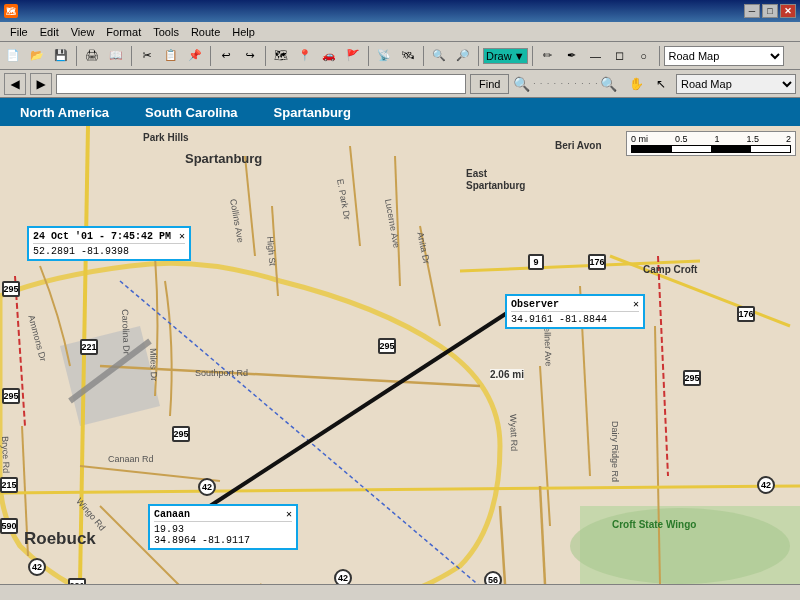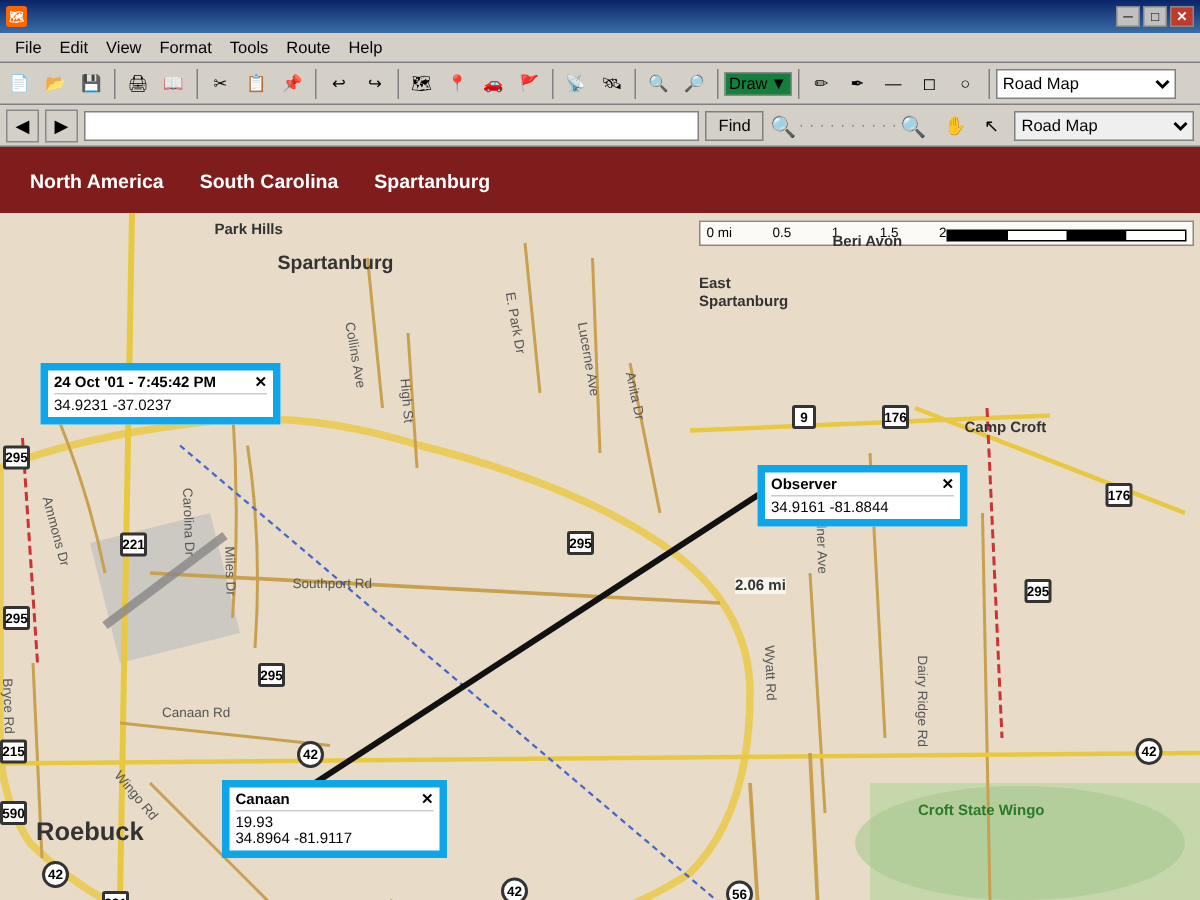--- a/index.html
+++ b/index.html
@@ -49,21 +49,21 @@
       border-bottom: 1px solid #808080;
       gap: 2px;
     }
     .tb-btn {
       width: 22px; height: 22px; background: #d4d0c8;
       border: 1px solid transparent; display: flex; align-items: center; justify-content: center;
       cursor: pointer; font-size: 11px;
     }
     .tb-sep { width: 1px; height: 20px; background: #808080; margin: 0 2px; }
     .tb-draw {
-      background: #15803d; border: 1px solid #888; padding: 1px 2px; font-size: 11px; cursor: pointer;
+      background: #14b8a6; border: 1px solid #888; padding: 1px 2px; font-size: 11px; cursor: pointer;
       display: flex; align-items: center; gap: 2px;
     }
     #map-view-select {
       width: 120px; height: 20px; font-size: 11px; border: 1px solid #808080; background: white;
     }
 
     
     #navbar {
       height: 28px;
       background: #d4d0c8;
@@ -81,43 +81,43 @@
       flex: 1; height: 20px; border: 1px solid #808080; background: white; padding: 0 4px; font-size: 11px;
     }
     #find-btn {
       height: 20px; padding: 0 8px; background: #d4d0c8; border: 1px solid #808080; cursor: pointer; font-size: 11px;
     }
     #zoom-icons { display: flex; align-items: center; gap: 2px; font-size: 14px; cursor: pointer; }
     .zoom-dots { font-size: 8px; color: #666; letter-spacing: 1px; }
 
     
     #breadcrumb {
-      height: 44px;
-      background: #7f1d1d;
+      height: 28px;
+      background: #0369a1;
       display: flex;
       align-items: center;
       padding: 0 8px;
-      gap: 0;
+      gap: 12px;
       color: white;
       font-size: 13px;
       font-weight: bold;
     }
     .bc-item { padding: 4px 12px; cursor: pointer; white-space: nowrap; }
 
     
     #scalebar {
       position: absolute;
       top: 113px;
       right: 4px;
       background: rgba(255,255,255,0.8);
       border: 1px solid #888;
       padding: 2px 4px;
       font-size: 9px;
       display: flex;
-      flex-direction: row;
+      flex-direction: column;
       align-items: flex-end;
     }
     #scale-line {
       width: 160px; height: 6px; background: white; border: 1px solid black;
       display: flex;
     }
     #scale-labels { display: flex; justify-content: space-between; width: 160px; font-size: 9px; }
 
     
     #map-area {
@@ -133,24 +133,24 @@
       position: absolute;
       top: 0; left: 0;
       width: 800px;
       height: 458px;
     }
 
     
     .info-box {
       position: absolute;
       background: white;
-      border: 5px solid #0ea5e9;
+      border: 2px solid #0ea5e9;
       padding: 2px 4px;
       font-size: 10px;
-      font-family: Liberation Sans, sans-serif;
+      font-family: Liberation Mono, monospace;
       z-index: 10;
       white-space: nowrap;
     }
     .info-box-title {
       display: flex; justify-content: space-between; align-items: center;
       font-weight: bold; border-bottom: 1px solid #ccc; margin-bottom: 2px; padding-bottom: 1px;
     }
     .info-box-close {
       cursor: pointer; font-size: 10px; color: black; margin-left: 8px;
     }
@@ -420,21 +420,21 @@
   <div class="hw-shield" style="left:484px; top:445px; border-radius:50%; width:18px; height:18px;">56</div>
   <div class="hw-shield" style="left:0px; top:392px;">590</div>
 
   <div class="dist-label" style="left:490px; top:243px;">2.06 mi</div>
 
   <div class="info-box" style="left:27px; top:100px; min-width:160px;">
     <div class="info-box-title">
       <span>24 Oct '01 - 7:45:42 PM</span>
       <span class="info-box-close">✕</span>
     </div>
-    <div>34.9231 -37.0237</div>
+    <div>52.2891 -81.9398</div>
   </div>
 
   <div class="info-box" style="left:505px; top:168px; min-width:140px;">
     <div class="info-box-title">
       <span>Observer</span>
       <span class="info-box-close">✕</span>
     </div>
     <div>34.9161 -81.8844</div>
   </div>
 

